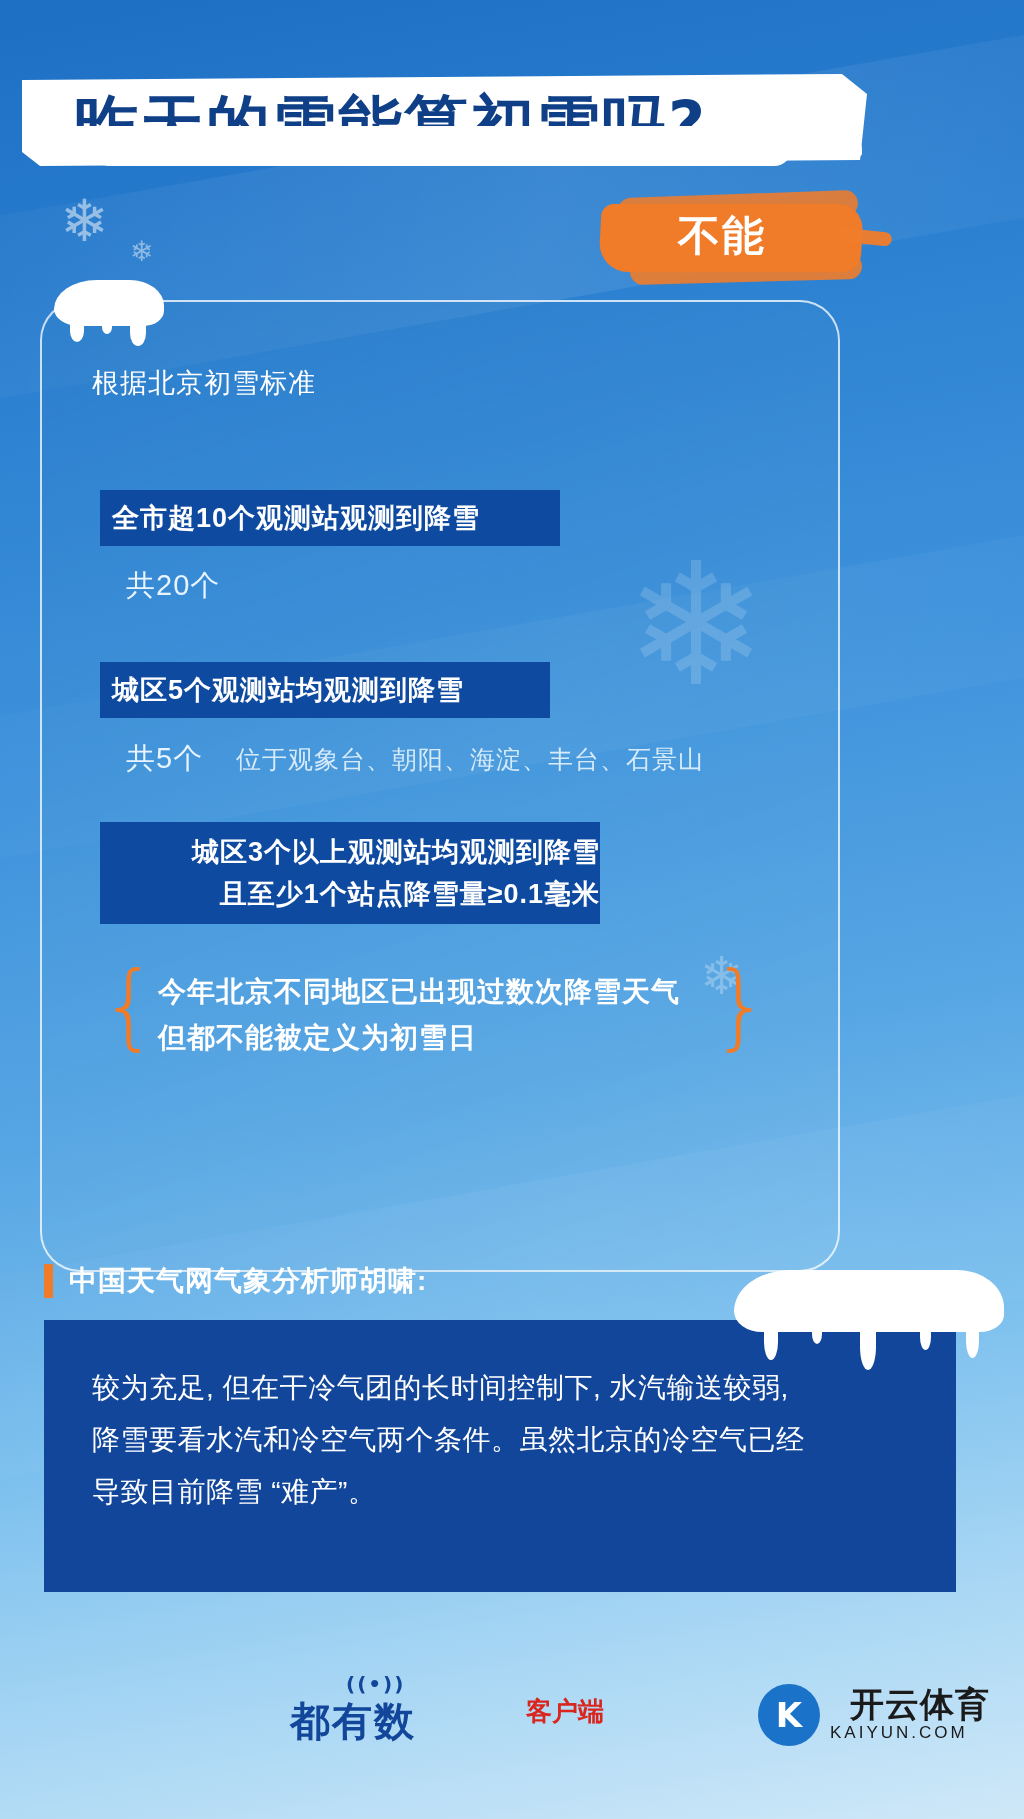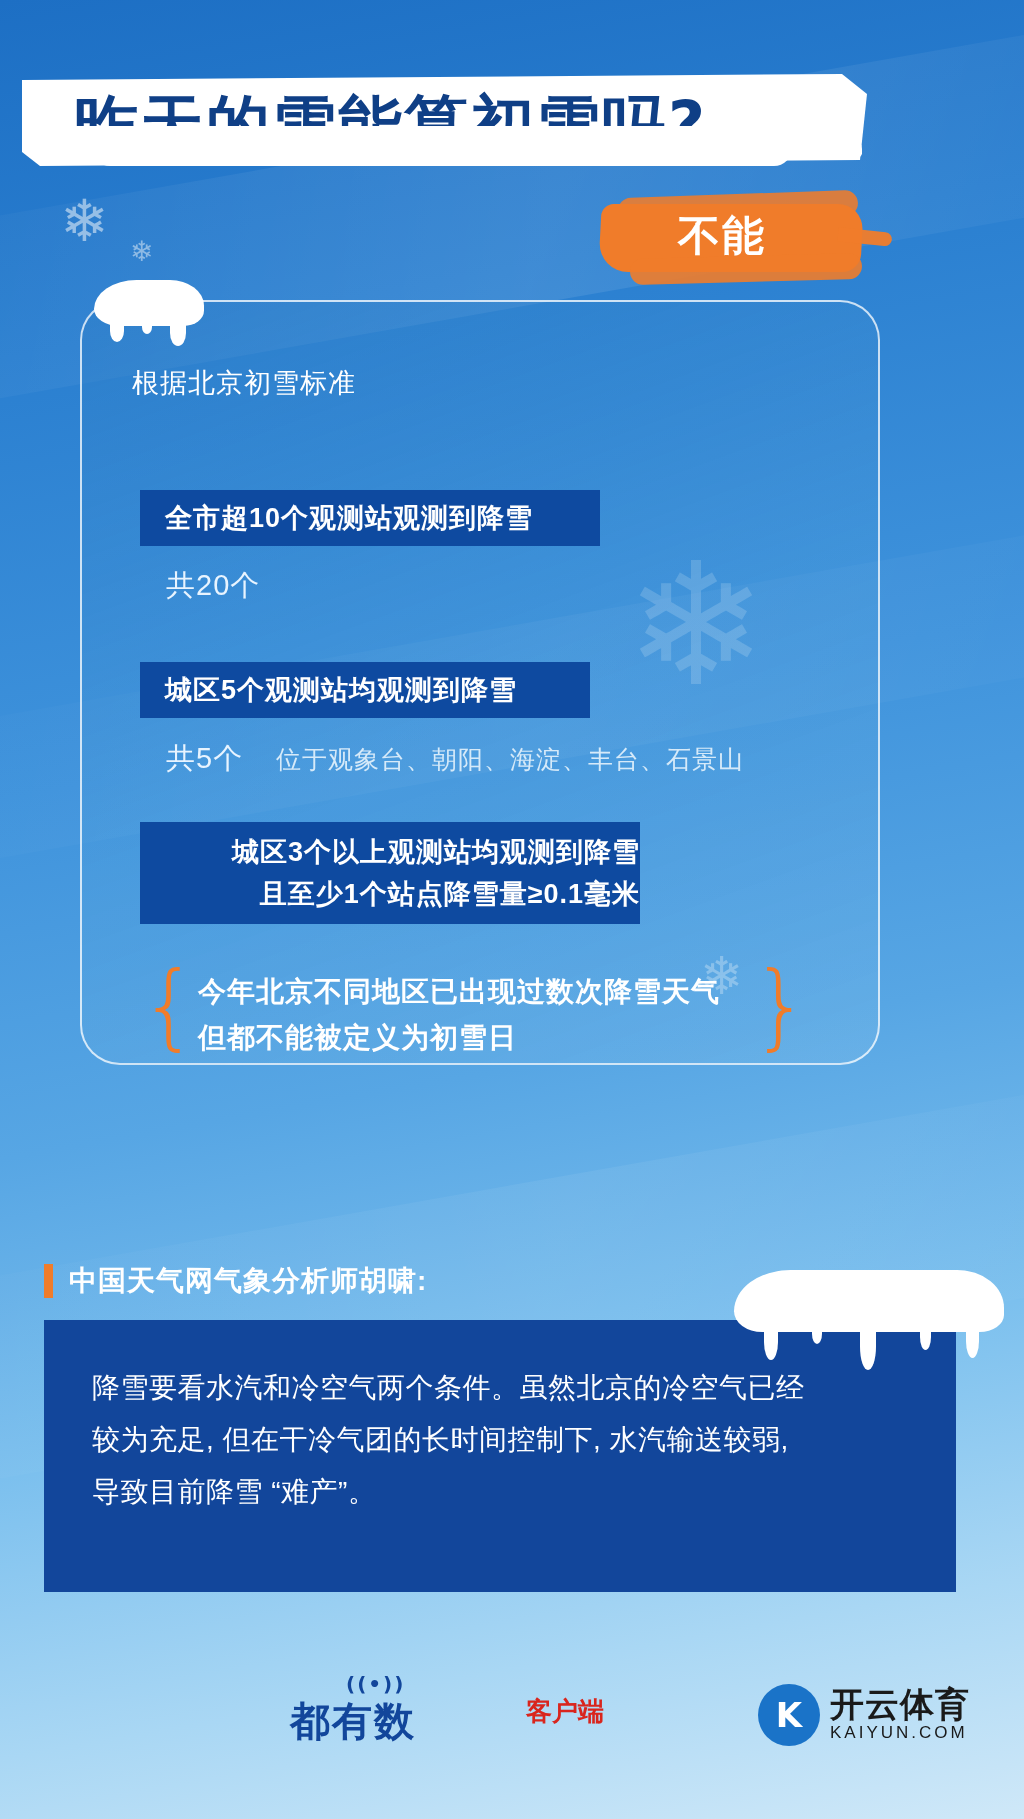--- a/index.html
+++ b/index.html
@@ -141,26 +141,25 @@
     color: #ffffff;
   }
   .flake.side { left: 700px; top: 950px; font-size: 52px; opacity: .35; }
 
   
   .card {
     position: absolute;
     left: 40px;
     top: 300px;
     width: 800px;
-    height: 765px;
+    height: 972px;
     border: 2px solid rgba(255,255,255,.75);
     border-radius: 40px;
     background: linear-gradient(160deg, rgba(46,126,200,.45) 0%, rgba(80,160,220,.28) 50%, rgba(150,205,240,.20) 100%);
     box-sizing: border-box;
-    margin-left: 40px;
   }
   .card-snow {
     position: absolute;
     left: 12px;
     top: -22px;
     width: 110px;
     height: 46px;
     background: #ffffff;
     border-radius: 50px 40px 24px 30px / 34px 30px 18px 20px;
   }
@@ -185,21 +184,21 @@
 
   .blue-bar {
     position: absolute;
     background: #0e4aa0;
     color: #ffffff;
     font-size: 27px;
     font-weight: bold;
     letter-spacing: 1px;
     display: flex;
     align-items: center;
-    padding-left: 25px;
+    padding-left: 12px;
     box-sizing: border-box;
   }
   .blue-bar.b1 { left: 58px; top: 188px; width: 460px; height: 56px; }
   .blue-bar.b2 { left: 58px; top: 360px; width: 450px; height: 56px; }
   .blue-bar.b3 {
     left: 58px; top: 520px; width: 500px; height: 102px;
     flex-direction: column; align-items: flex-end; justify-content: center;
     line-height: 42px;
   }
 
@@ -368,20 +367,21 @@
     font-family: "DejaVu Sans", "Liberation Sans", sans-serif;
   }
   .logo-kaiyun .txt { margin-left: 10px; }
   .logo-kaiyun .cn {
     color: #1a1a1a;
     font-size: 34px;
     font-weight: bold;
     letter-spacing: 1px;
     display: block;
     line-height: 36px;
+    margin-left: 20px;
   }
   .logo-kaiyun .en {
     color: #1a1a1a;
     font-size: 17px;
     letter-spacing: 3px;
     display: block;
     line-height: 22px;
   }
 </style>
 </head>
@@ -453,22 +453,22 @@
 
   <div class="quote-box">
     <div class="quote-snow">
       <div class="icicle i1"></div>
       <div class="icicle i2"></div>
       <div class="icicle i3"></div>
       <div class="icicle i4"></div>
       <div class="icicle i5"></div>
     </div>
     <div class="quote-text">
+      <div>较为充足, 但在干冷气团的长时间控制下, 水汽输送较弱,</div>
       <div>降雪要看水汽和冷空气两个条件。虽然北京的冷空气已经</div>
-      <div>较为充足, 但在干冷气团的长时间控制下, 水汽输送较弱,</div>
       <div>导致目前降雪 “难产”。</div>
     </div>
   </div>
 
   <div class="footer">
     <div class="logo-douyoushu">
       <span class="wifi">((•))</span>
       <span>都有数</span>
     </div>
 

